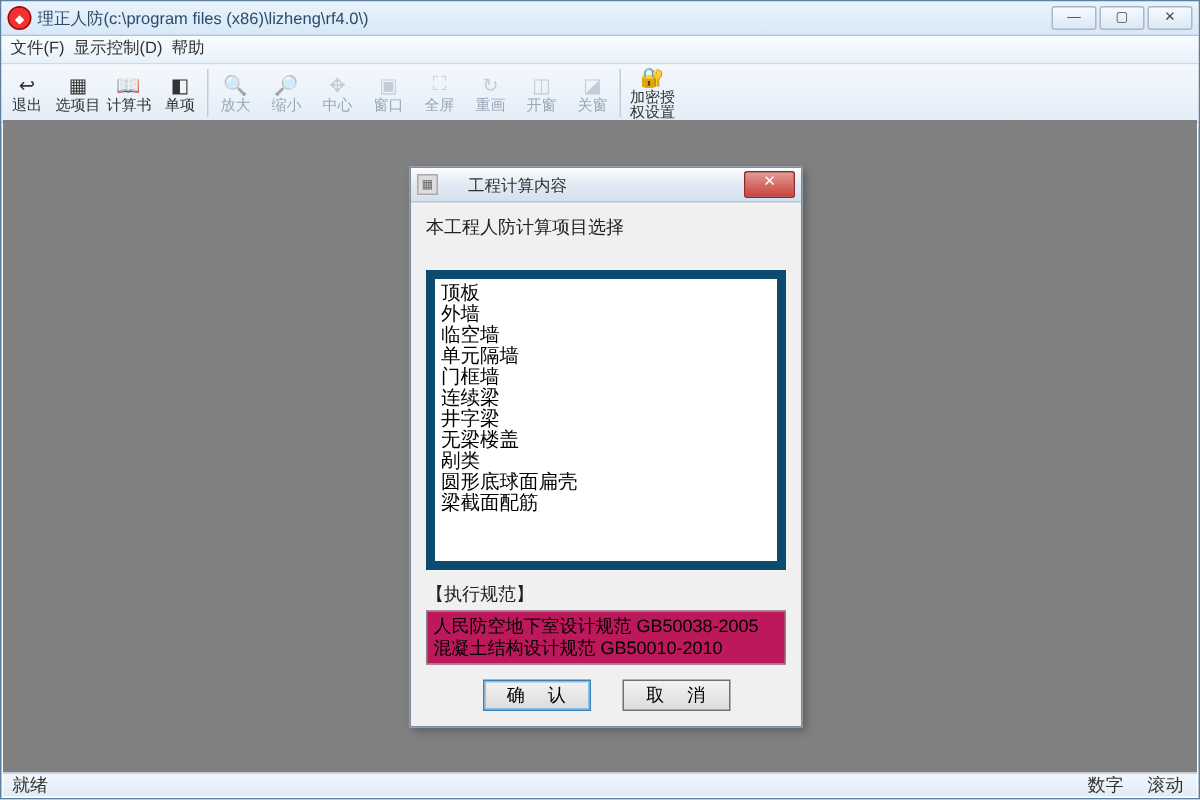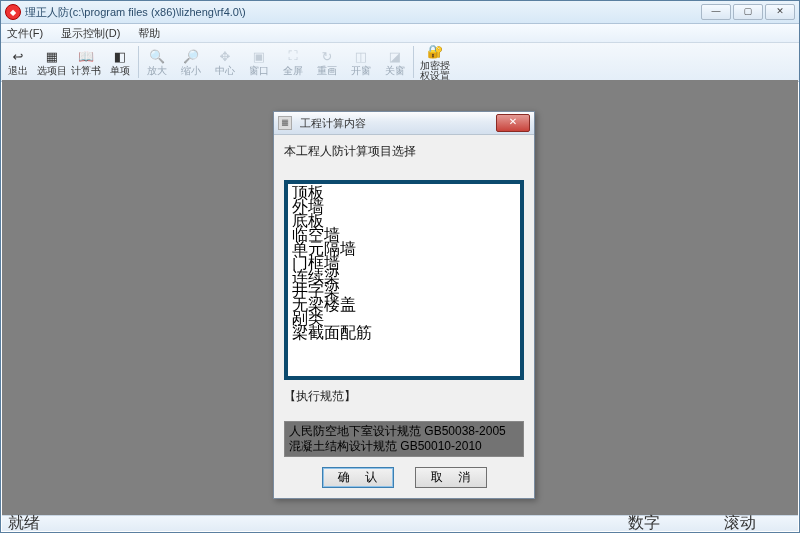--- a/index.html
+++ b/index.html
@@ -2,46 +2,46 @@
 <html><head>
 <meta charset="utf-8">
 <style>
 html,body{margin:0;padding:0;font-family:"Microsoft YaHei","SimSun",sans-serif;font-size:12px;background:#fff;overflow:hidden}
 .window{width:800px;height:533px;background:#fff;border:1px solid #5a7fa0;box-sizing:border-box;position:relative}
 .titlebar{height:22px;background:linear-gradient(to bottom,#eaf3fb,#d7e8f7);display:flex;align-items:center;padding:0 4px;border-bottom:1px solid #b0c4d8}
 .app-icon{width:14px;height:14px;border-radius:50%;background:#e33;border:1px solid #a00;margin-right:4px;display:flex;align-items:center;justify-content:center;color:#fff;font-size:8px}
 .title-text{color:#2a4c6b;font-size:11px;flex:1}
 .win-controls{display:flex;gap:2px}
 .win-btn{width:28px;height:14px;border:1px solid #a8b8c8;background:linear-gradient(to bottom,#f5faff,#dce8f4);border-radius:2px;font-size:9px;text-align:center;line-height:12px;color:#444}
-.menubar{height:18px;background:linear-gradient(to bottom,#f7fbff,#e8f1fa);display:flex;align-items:center;padding:0 6px;gap:18px;border-bottom:1px solid #cdd9e5;font-size:11px;color:#333}
+.menubar{height:18px;background:linear-gradient(to bottom,#f7fbff,#e8f1fa);display:flex;padding:0 6px;gap:6px;border-bottom:1px solid #cdd9e5;font-size:11px;color:#333}
 .menubar span{cursor:default}
 .toolbar{height:38px;background:linear-gradient(to bottom,#f4f8fc,#e4eef8);display:flex;align-items:center;border-bottom:1px solid #b8c8d8}
 .tool-btn{display:flex;flex-direction:column;align-items:center;justify-content:center;width:34px;height:36px;font-size:10px;color:#333;gap:2px}
 .tool-btn.disabled{color:#9aa8b6}
 .tool-icon{width:16px;height:16px;display:flex;align-items:center;justify-content:center;font-size:13px}
 .tool-btn.disabled .tool-icon{opacity:.5}
 .tool-sep{width:1px;height:32px;background:#c0cedc;margin:0 1px}
 .tool-wide{width:40px}
 .tool-label{line-height:10px;text-align:left;white-space:pre}
 .canvas{position:absolute;left:1px;right:1px;top:79px;bottom:17px;background:#808080}
-.statusbar{position:absolute;left:1px;right:1px;bottom:1px;height:15px;background:linear-gradient(to bottom,#f0f6fc,#e2ecf6);border-top:1px solid #c8d6e4;display:flex;align-items:center;font-size:16px;color:#333;padding:0 6px}
+.statusbar{position:absolute;left:1px;right:1px;bottom:1px;height:15px;background:linear-gradient(to bottom,#f0f6fc,#e2ecf6);border-top:1px solid #c8d6e4;display:flex;align-items:center;font-size:12px;color:#333;padding:0 6px}
 .status-left{flex:1}
-.status-right{display:flex;gap:64px;margin-right:36px}
+.status-right{display:flex;gap:16px;margin-right:3px}
 
 .dialog{position:absolute;left:272px;top:110px;width:260px;background:#f0f0f0;border:1px solid #7a8ca0;box-shadow:2px 2px 6px rgba(0,0,0,.3)}
 .dlg-title{height:22px;background:linear-gradient(to bottom,#fdfdfe,#e4ecf5 45%,#d4e0ee);display:flex;align-items:center;padding:0 4px;border-bottom:1px solid #b8c4d0}
-.dlg-title-text{flex:1;font-size:11px;color:#333;margin-left:4px}
+.dlg-title-text{flex:1;font-size:11px;color:#333;margin-left:16px}
 .dlg-icon{width:12px;height:12px;background:#ddd;border:1px solid #aaa;margin-right:4px;font-size:8px;text-align:center;line-height:12px;color:#666}
 .dlg-close{width:32px;height:16px;background:linear-gradient(to bottom,#e49a95,#c8433b);border:1px solid #8a2a24;border-radius:2px;color:#fff;font-size:10px;text-align:center;line-height:14px}
 .dlg-body{padding:8px 10px 10px}
 .dlg-label{font-size:12px;color:#222;margin-bottom:20px}
-.listbox{width:100%;height:200px;border:4px solid #0c4a6e;background:#fff;box-sizing:border-box;padding:2px 4px;overflow:hidden;font-size:16px;color:#000;line-height:14px}
+.listbox{width:100%;height:200px;border:6px solid #0c4a6e;background:#fff;box-sizing:border-box;padding:2px 4px;overflow:hidden;font-size:13px;color:#000;line-height:14px}
 .listbox div{white-space:nowrap}
-.spec-label{font-size:12px;color:#222;margin-top:8px;margin-bottom:16px}
-.specbox{width:100%;border:1px solid #888;background:#737373;box-sizing:border-box;padding:2px 4px;font-size:12px;color:#000;line-height:15px}
+.spec-label{font-size:12px;color:#222;margin-top:8px;margin-bottom:2px}
+.specbox{width:100%;border:1px solid #888;background:#be185d;box-sizing:border-box;padding:2px 4px;font-size:12px;color:#000;line-height:15px}
 .dlg-buttons{display:flex;justify-content:center;gap:21px;margin-top:10px}
 .dlg-btn{width:72px;height:21px;border:1px solid #707070;background:linear-gradient(to bottom,#f2f2f2,#dcdcdc);font-size:12px;text-align:center;line-height:19px;letter-spacing:6px;padding-left:6px;box-sizing:border-box}
 .dlg-btn.focus{border:1px solid #3c7fb1;box-shadow:0 0 0 1px #8ec1e8 inset}
 </style>
 </head>
 <body>
 
 <div class="window">
   <div class="titlebar">
     <div class="app-icon">◆</div>
@@ -131,28 +131,28 @@
     <div class="dlg-title">
       <div class="dlg-icon">▦</div>
       <div class="dlg-title-text">工程计算内容</div>
       <div class="dlg-close">✕</div>
     </div>
     <div class="dlg-body">
       <div class="dlg-label">本工程人防计算项目选择</div>
       <div class="listbox" id="listbox">
           <div>顶板</div>
           <div>外墙</div>
-          <div>底板</div>
           <div>临空墙</div>
           <div>单元隔墙</div>
           <div>门框墙</div>
           <div>连续梁</div>
           <div>井字梁</div>
           <div>无梁楼盖</div>
           <div>剐类</div>
+          <div>圆形底球面扁壳</div>
           <div>梁截面配筋</div>
         </div>
       <div class="spec-label">【执行规范】</div>
       <div class="specbox" id="specbox">
           <div>人民防空地下室设计规范 GB50038-2005</div>
           <div>混凝土结构设计规范 GB50010-2010</div>
         </div>
       <div class="dlg-buttons">
         <div class="dlg-btn focus">确  认</div>
         <div class="dlg-btn">取  消</div>

